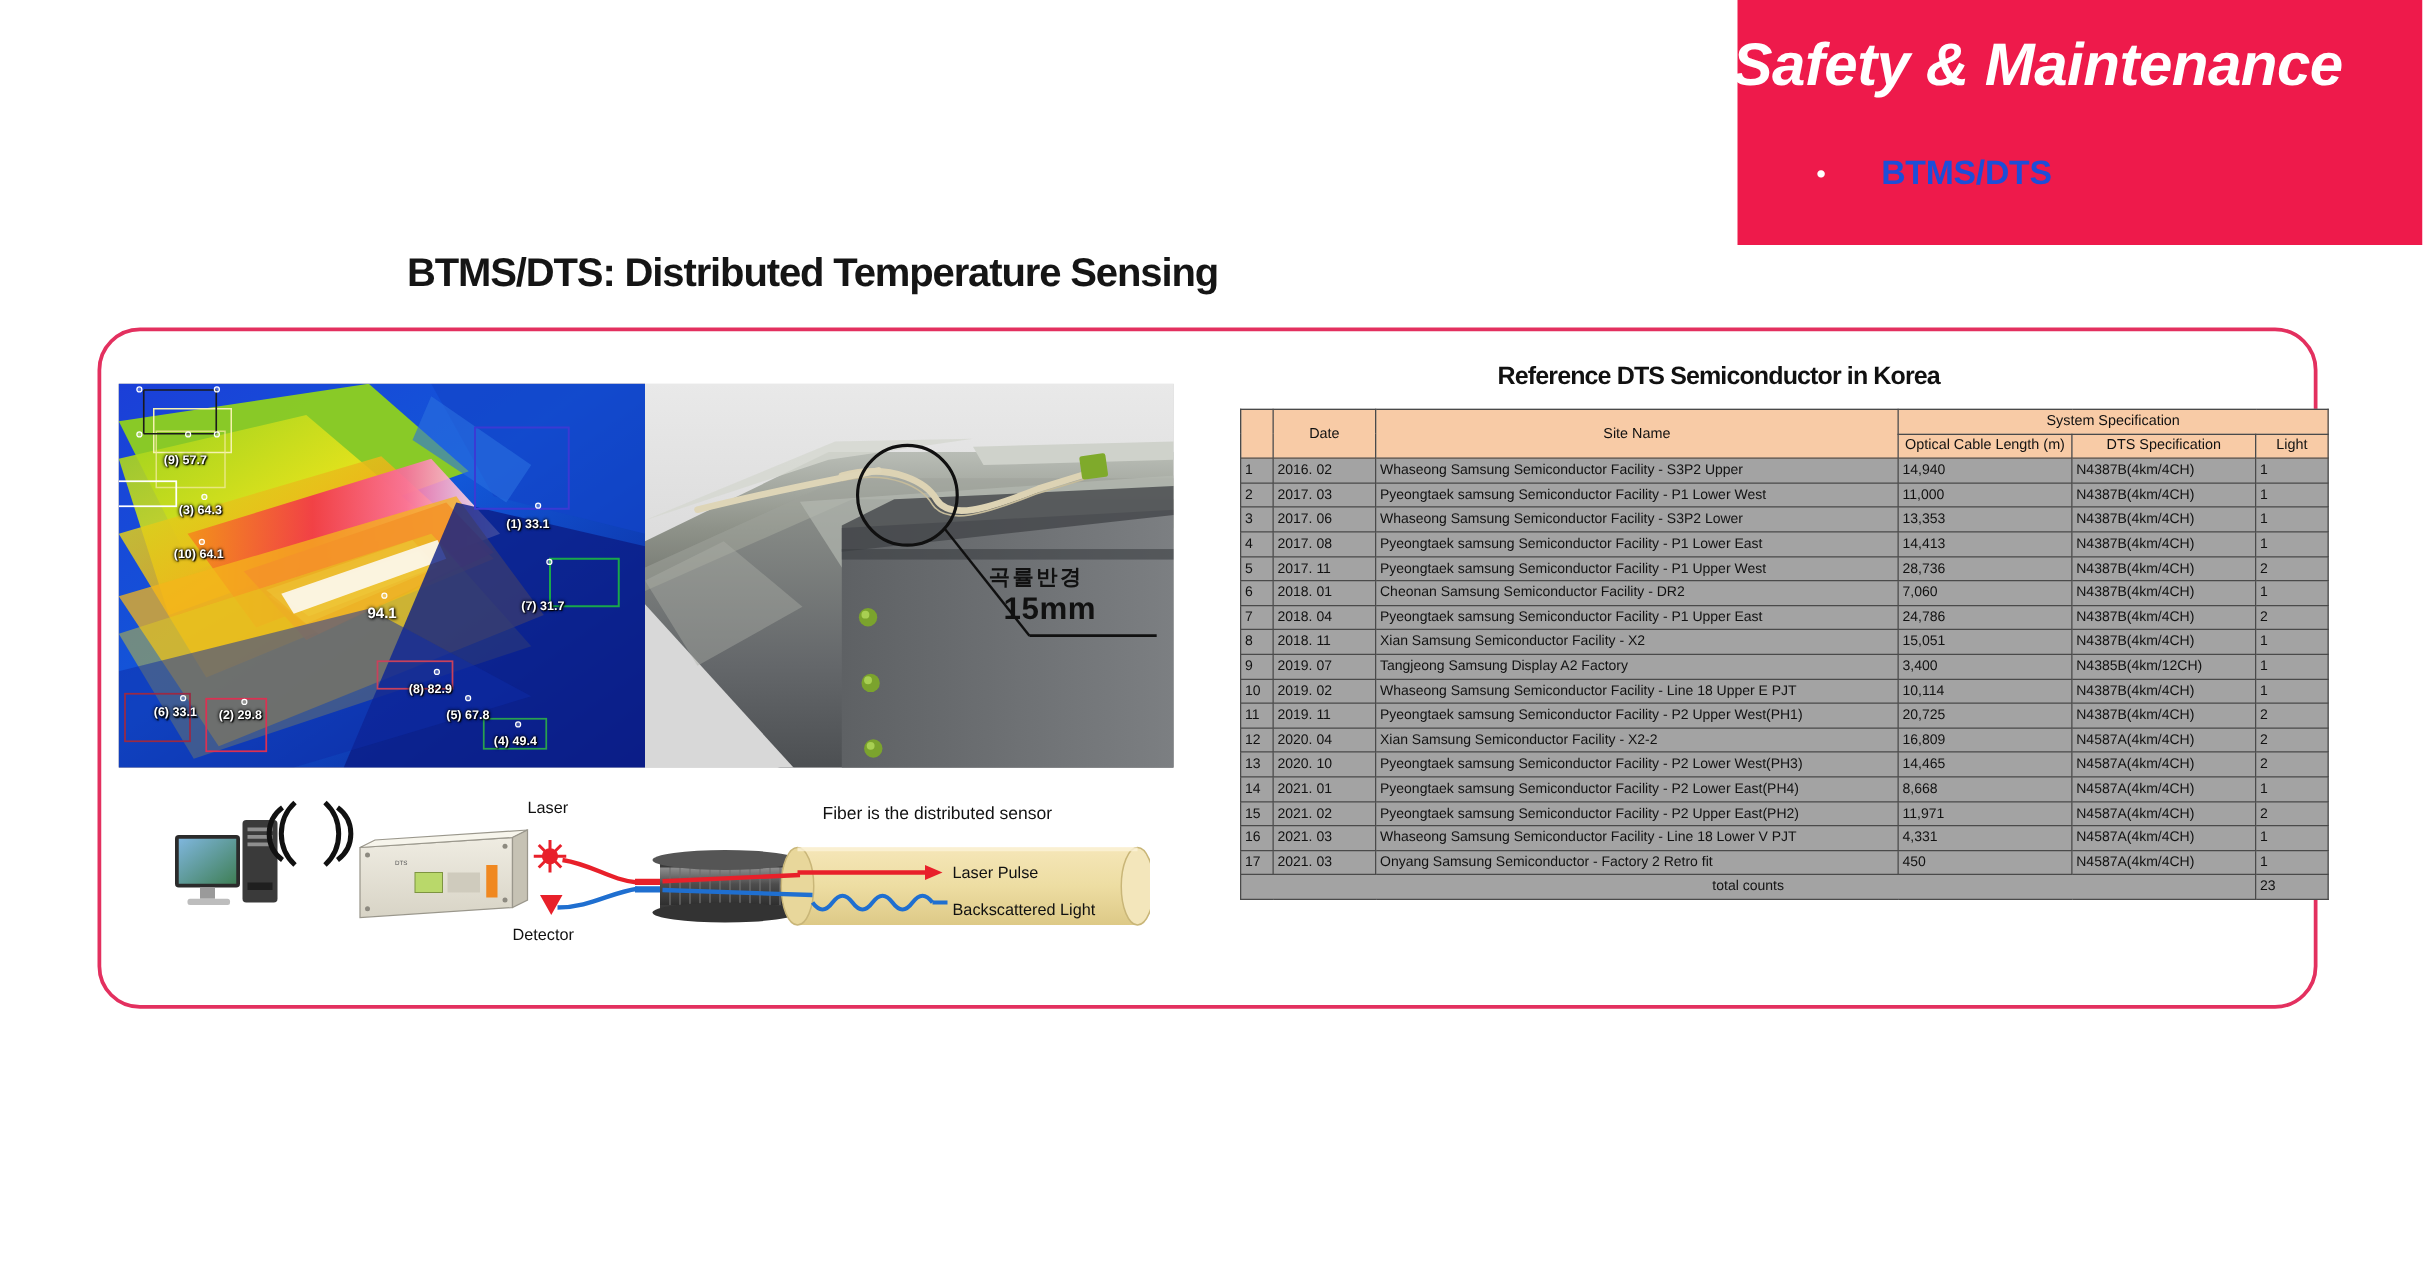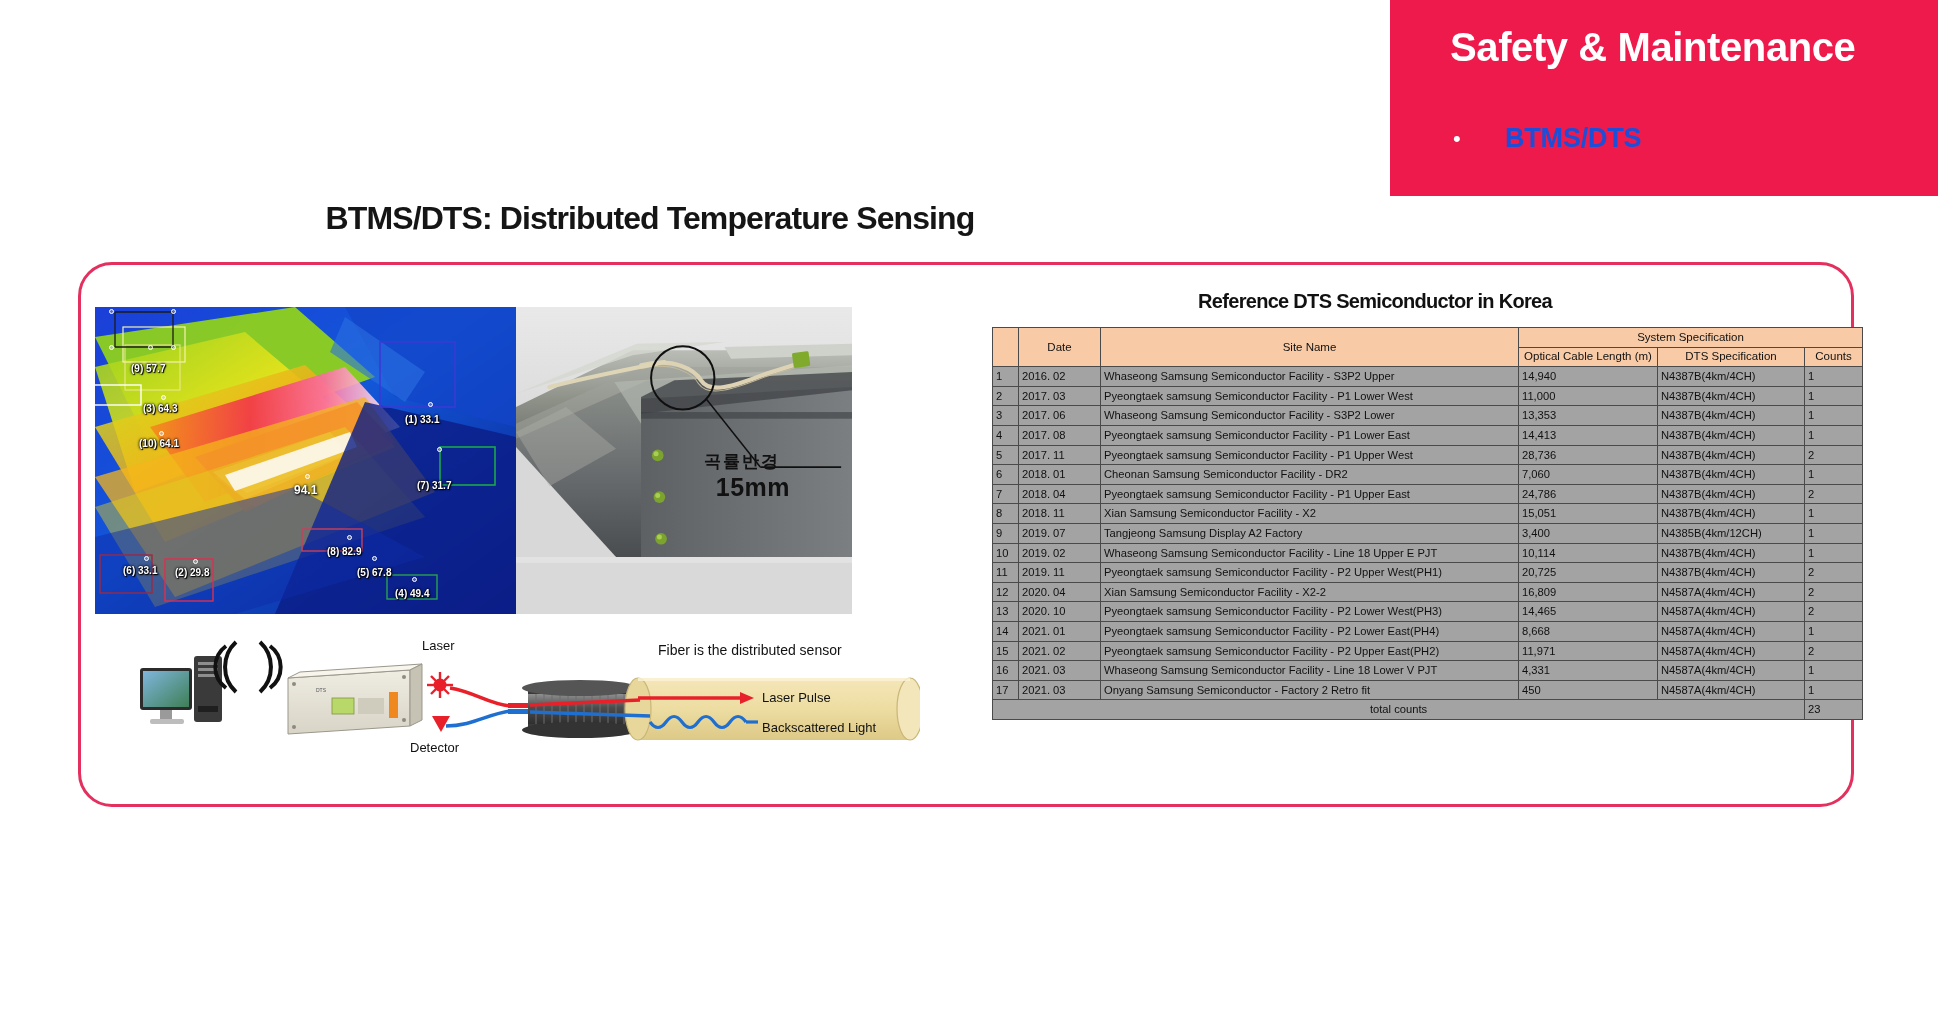--- a/index.html
+++ b/index.html
@@ -18,27 +18,28 @@
 
   
   .header-band {
     position: absolute;
     left: 1390px; top: 0px;
     width: 548px; height: 196px;
     background: #EE1A4B;
   }
   .header-title {
     position: absolute;
-    left: 1450px; top: 25px;
+    left: 1386px; top: 25px;
     width: 470px;
     color: #ffffff;
-    font-size: 40px;
+    font-size: 48px;
     font-weight: bold;
     letter-spacing: -0.4px;
     white-space: nowrap;
+    font-style: italic;
   }
   .header-bullet-row {
     position: absolute;
     left: 1445px; top: 123px;
     width: 470px;
     display: flex;
     align-items: center;
   }
   .header-bullet-dot {
     color: #ffffff;
@@ -109,21 +110,21 @@
     color: #fff;
     font-size: 12px;
     font-weight: bold;
     text-shadow: 0 0 3px #000, 1px 1px 2px #000;
   }
 
   
   .duct-img {
     position: absolute;
     left: 516px; top: 307px;
-    width: 336px; height: 307px;
+    width: 423px; height: 307px;
     overflow: hidden;
     background: #d9d9d9;
   }
   .duct-korean {
     position: absolute;
     right: 72px; top: 143px;
     color: #111;
     font-size: 17px;
     font-weight: bold;
     letter-spacing: 2px;
@@ -493,21 +494,21 @@
     <thead>
       <tr>
         <th rowspan="2"></th>
         <th rowspan="2">Date</th>
         <th rowspan="2">Site Name</th>
         <th colspan="3">System Specification</th>
       </tr>
       <tr>
         <th>Optical Cable Length (m)</th>
         <th>DTS Specification</th>
-        <th>Counts</th>
+        <th>Light</th>
       </tr>
     </thead>
     <tbody id="table-body">
         <tr>
           <td>1</td>
           <td>2016. 02</td>
           <td>Whaseong Samsung Semiconductor Facility - S3P2 Upper</td>
           <td>14,940</td>
           <td>N4387B(4km/4CH)</td>
           <td>1</td>

